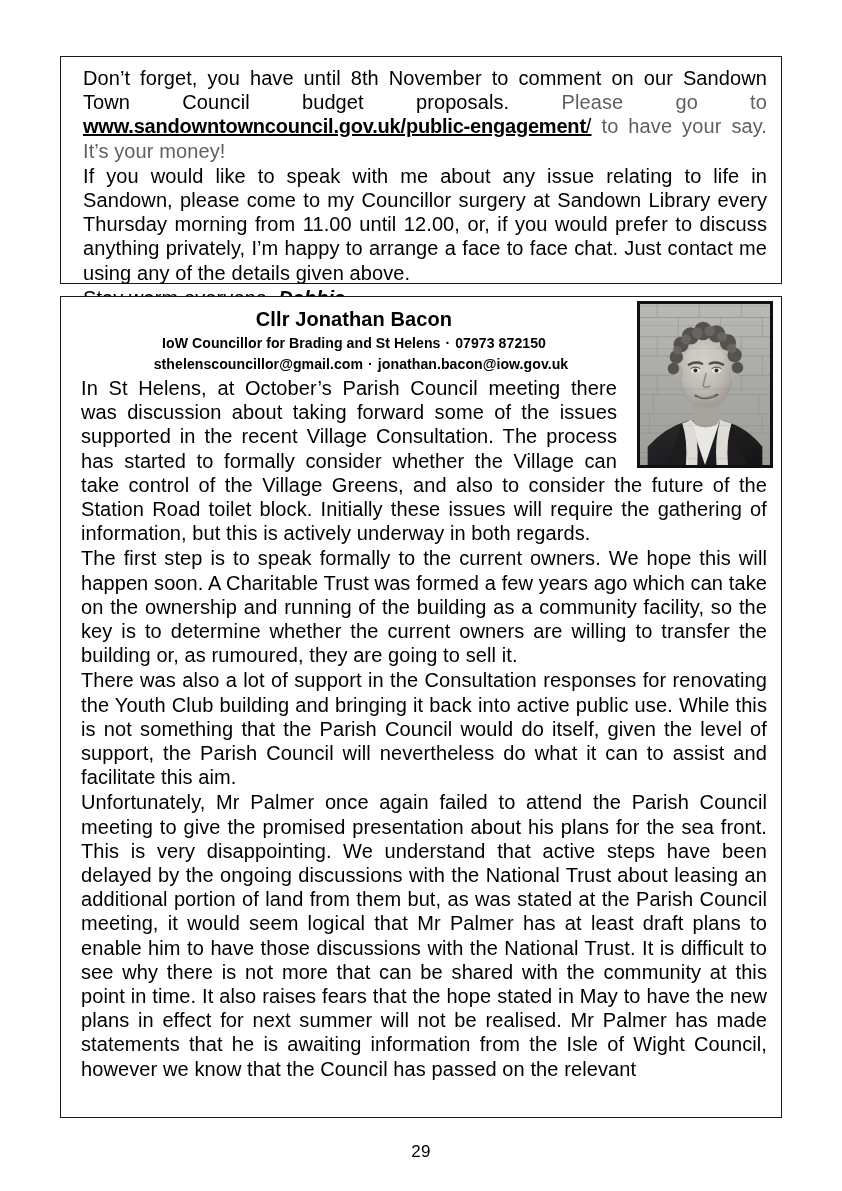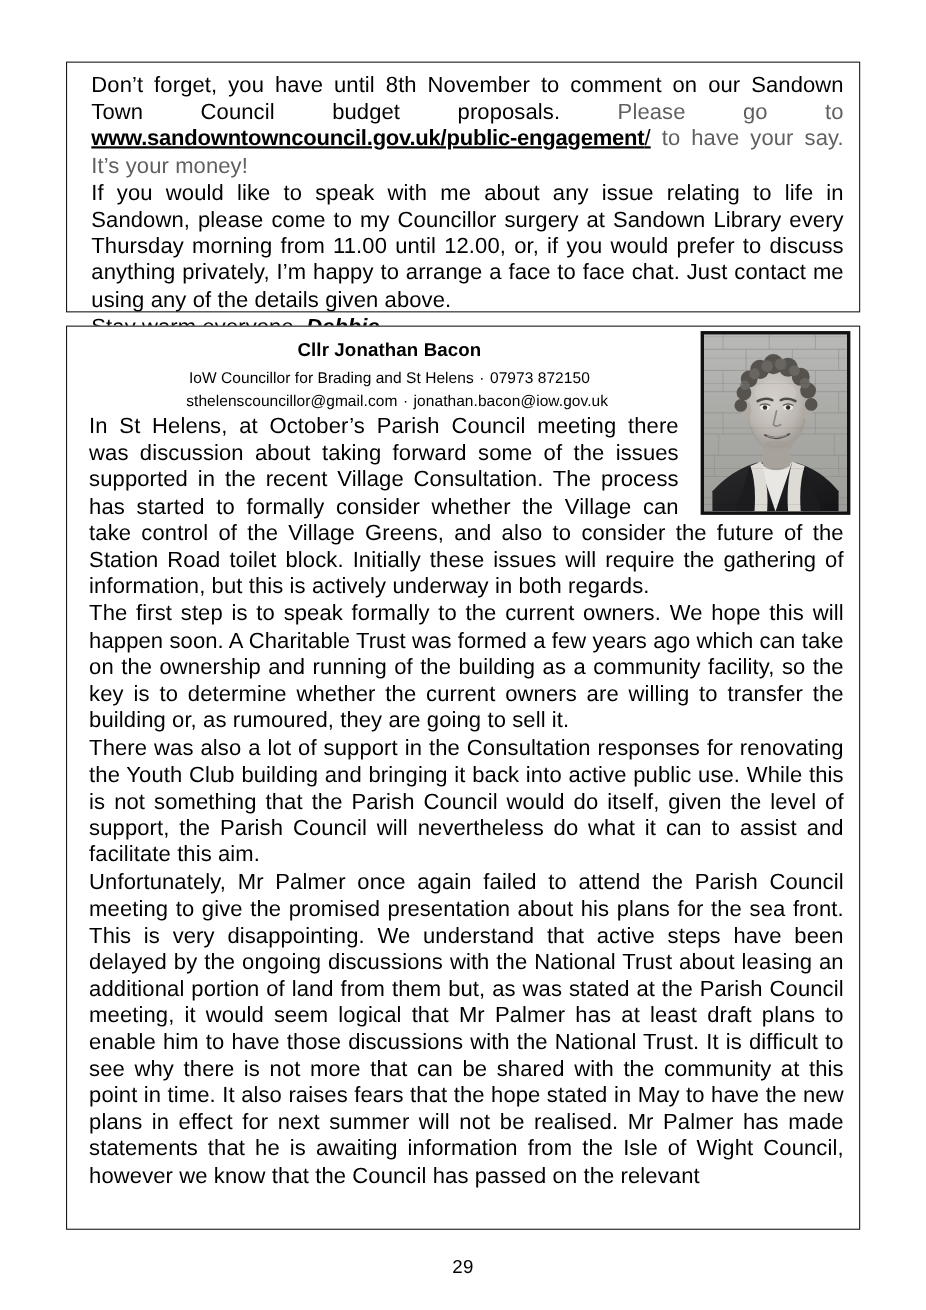--- a/index.html
+++ b/index.html
@@ -73,31 +73,31 @@
     font-style: italic;
     letter-spacing: 0;
   }
 
   
   .hdr-wrap {
     position: relative;
     width: 100%;
   }
   .hdr-title {
-    font-size: 17px;
+    font-size: 20px;
     font-weight: bold;
     text-align: center;
     letter-spacing: 0.1px;
     padding-right: 140px;
     margin: 6px 0 4px 0;
     line-height: 20px;
   }
   .hdr-line {
     font-size: 14.1px;
-    font-weight: normal;
+    font-weight: bold;
     text-align: center;
     letter-spacing: 0.05px;
     padding-right: 140px;
     line-height: 20.5px;
     white-space: nowrap;
   }
   .hdr-line .dot { padding: 0 5px; }
   .hdr-line.wide { padding-right: 126px; }
 
   

